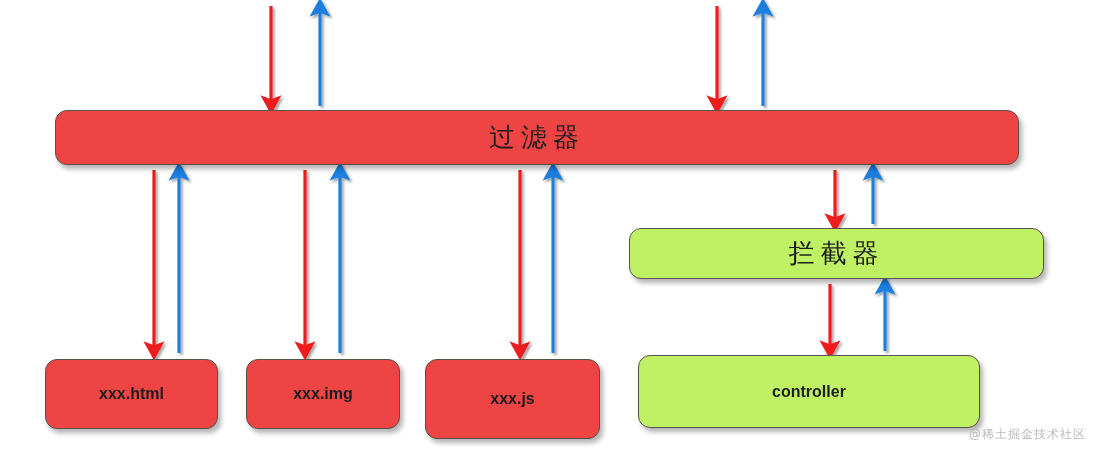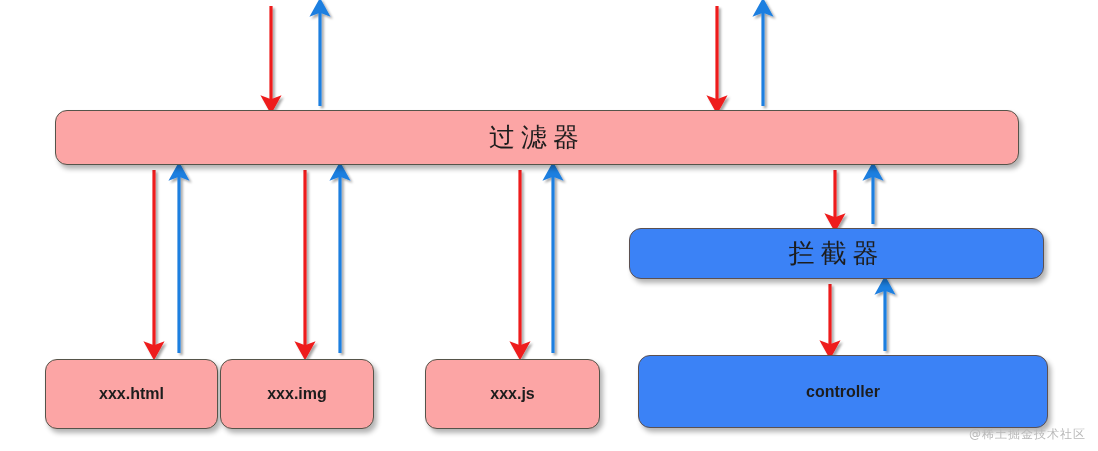--- a/index.html
+++ b/index.html
@@ -19,25 +19,25 @@
     position: absolute;
     box-sizing: border-box;
     border-radius: 12px;
     border: 1.5px solid #4a4a4a;
     display: flex;
     align-items: center;
     justify-content: center;
     box-shadow: 3px 4px 5px rgba(0,0,0,0.30);
   }
   .box-yellow {
-    background: #fca5a5;
+    background: #ef4444;
     border-color: #55544a;
   }
   .box-pink {
-    background: #3b82f6;
+    background: #bef264;
     border-color: #5c5050;
   }
   .box-label {
     font-size: 25px;
     color: #1d1d1d;
     letter-spacing: 1px;
     white-space: nowrap;
   }
   .box-label.cjk {
     font-family: "DejaVu Sans", "Liberation Sans", sans-serif;
@@ -50,25 +50,25 @@
     font-size: 16px;
     letter-spacing: 0px;
   }
   #filter-box {
     left: 55px; top: 110px; width: 964px; height: 55px;
   }
   #interceptor-box {
     left: 629px; top: 228px; width: 415px; height: 51px;
   }
   #controller-box {
-    left: 638px; top: 355px; width: 410px; height: 73px;
+    left: 638px; top: 355px; width: 342px; height: 73px;
   }
   #file-html-box { left: 45px;  top: 359px; width: 173px; height: 70px; }
-  #file-img-box  { left: 220px; top: 359px; width: 154px; height: 70px; }
-  #file-js-box   { left: 425px; top: 359px; width: 175px; height: 70px; }
+  #file-img-box  { left: 246px; top: 359px; width: 154px; height: 70px; }
+  #file-js-box   { left: 425px; top: 359px; width: 175px; height: 80px; }
 
   .arrow-layer {
     position: absolute;
     left: 0; top: 0;
     width: 1098px;
     height: 451px;
     pointer-events: none;
   }
   .watermark {
     position: absolute;

